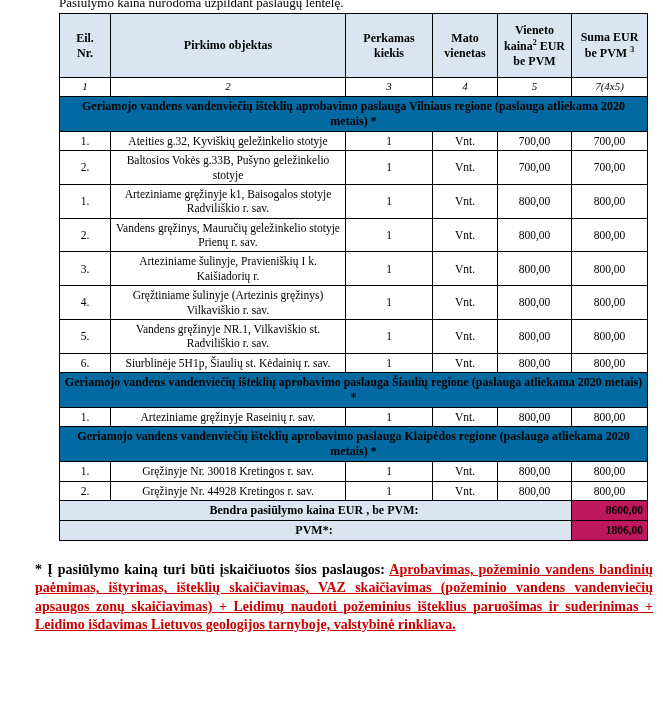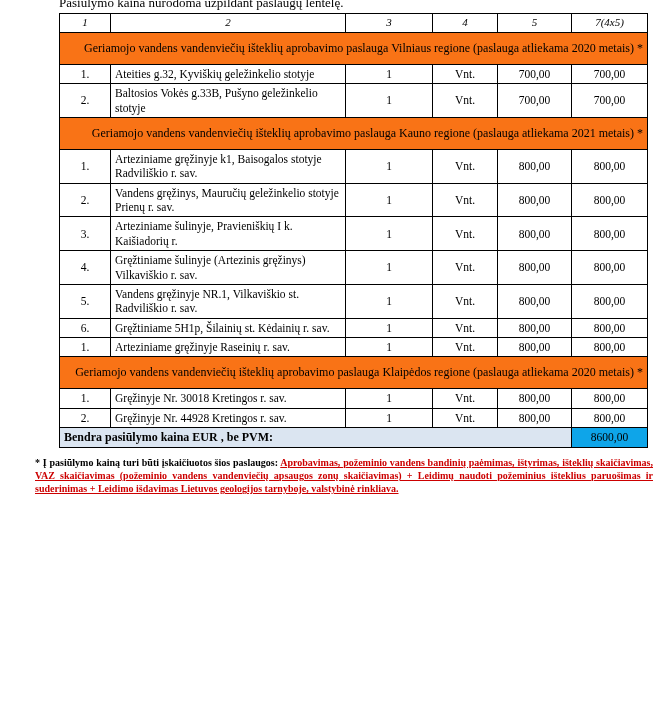--- a/index.html
+++ b/index.html
@@ -46,44 +46,44 @@
     white-space: pre-line;
   }
   .offer-table sup { font-size: 8px; }
   .num-row td {
     font-style: italic;
     text-align: center;
     font-size: 11px;
     height: 16px;
   }
   .section-row td {
-    background: #f97316;
-    font-weight: normal;
+    background: #0369a1;
+    font-weight: bold;
     font-size: 12px;
-    text-align: right;
+    text-align: center;
     height: 32px;
   }
   .data-row td { text-align: center; height: 17px; }
-  .data-row td.obj { text-align: left; margin-top: 44px; }
+  .data-row td.obj { text-align: center; margin-top: 44px; }
   .total-row td { height: 20px; }
   .total-row td.label {
     background: #dbe5f1;
     font-weight: bold;
     font-size: 12px;
-    text-align: left;
+    text-align: center;
     padding-right: 7px;
   }
   .total-row td.value {
-    font-weight: normal;
-    text-align: center;
-    background: #0ea5e9;
+    font-weight: bold;
+    text-align: right;
+    background: #be185d;
   }
   .footnote {
-    margin: 8px 10px 0 35px;
-    font-size: 10px;
+    margin: 20px 10px 0 35px;
+    font-size: 14px;
     font-weight: bold;
     line-height: 1.3;
     text-align: justify;
   }
   .fn-red { color: #cc0000; text-decoration: underline; }
 </style>
 </head>
 <body>
 
 <div class="page">
@@ -95,20 +95,29 @@
   <table class="offer-table">
     <colgroup>
       <col style="width:51px">
       <col style="width:235px">
       <col style="width:87px">
       <col style="width:65px">
       <col style="width:74px">
       <col style="width:76px">
     </colgroup>
     <tbody id="table-body">
+        <tr>
+          <th>Eil.
+Nr.</th>
+          <th>Pirkimo objektas</th>
+          <th>Perkamas kiekis</th>
+          <th>Mato vienetas</th>
+          <th>Vieneto kaina<sup>2</sup> EUR be PVM</th>
+          <th>Suma EUR be PVM <sup>3</sup></th>
+        </tr>
         <tr class="num-row">
           <td>1</td>
           <td>2</td>
           <td>3</td>
           <td>4</td>
           <td>5</td>
           <td>7(4x5)</td>
         </tr>
         <tr class="section-row">
           <td colspan="6">Geriamojo vandens vandenviečių išteklių aprobavimo paslauga Vilniaus regione (paslauga atliekama 2020 metais) *</td>
@@ -122,23 +131,20 @@
           <td>700,00</td>
         </tr>
         <tr class="data-row">
           <td>2.</td>
           <td class="obj">Baltosios Vokės g.33B, Pušyno geležinkelio stotyje</td>
           <td>1</td>
           <td>Vnt.</td>
           <td>700,00</td>
           <td>700,00</td>
         </tr>
-        <tr class="section-row">
-          <td colspan="6">Geriamojo vandens vandenviečių išteklių aprobavimo paslauga Kauno regione (paslauga atliekama 2021 metais) *</td>
-        </tr>
         <tr class="data-row">
           <td>1.</td>
           <td class="obj">Arteziniame gręžinyje k1, Baisogalos stotyje Radviliškio r. sav.</td>
           <td>1</td>
           <td>Vnt.</td>
           <td>800,00</td>
           <td>800,00</td>
         </tr>
         <tr class="data-row">
           <td>2.</td>
@@ -167,25 +173,28 @@
         <tr class="data-row">
           <td>5.</td>
           <td class="obj">Vandens gręžinyje NR.1, Vilkaviškio st. Radviliškio r. sav.</td>
           <td>1</td>
           <td>Vnt.</td>
           <td>800,00</td>
           <td>800,00</td>
         </tr>
         <tr class="data-row">
           <td>6.</td>
-          <td class="obj">Gręžtiniame 5H1p, Šilainių st. Kėdainių r. sav.</td>
-          <td>1</td>
-          <td>Vnt.</td>
-          <td>800,00</td>
-          <td>800,00</td>
+          <td class="obj">Siurblinėje 5H1p, Šiaulių st. Kėdainių r. sav.</td>
+          <td>1</td>
+          <td>Vnt.</td>
+          <td>800,00</td>
+          <td>800,00</td>
+        </tr>
+        <tr class="section-row">
+          <td colspan="6">Geriamojo vandens vandenviečių išteklių aprobavimo paslauga Šiaulių regione (paslauga atliekama 2020 metais) *</td>
         </tr>
         <tr class="data-row">
           <td>1.</td>
           <td class="obj">Arteziniame gręžinyje Raseinių r. sav.</td>
           <td>1</td>
           <td>Vnt.</td>
           <td>800,00</td>
           <td>800,00</td>
         </tr>
         <tr class="section-row">
@@ -204,18 +213,22 @@
           <td class="obj">Gręžinyje Nr. 44928 Kretingos r. sav.</td>
           <td>1</td>
           <td>Vnt.</td>
           <td>800,00</td>
           <td>800,00</td>
         </tr>
         <tr class="total-row">
           <td colspan="5" class="label">Bendra pasiūlymo kaina EUR , be PVM:</td>
           <td class="value">8600,00</td>
         </tr>
+        <tr class="total-row">
+          <td colspan="5" class="label">PVM*:</td>
+          <td class="value">1806,00</td>
+        </tr>
       </tbody>
   </table>
 
   <p class="footnote"><span class="fn-black">* Į pasiūlymo kainą turi būti įskaičiuotos šios paslaugos: </span><span class="fn-red">Aprobavimas, požeminio vandens bandinių paėmimas, ištyrimas, išteklių skaičiavimas, VAZ skaičiavimas (požeminio vandens vandenviečių apsaugos zonų skaičiavimas) + Leidimų naudoti požeminius išteklius paruošimas ir suderinimas + Leidimo išdavimas Lietuvos geologijos tarnyboje, valstybinė rinkliava.</span></p>
 
 </div>
 
 </body></html>

